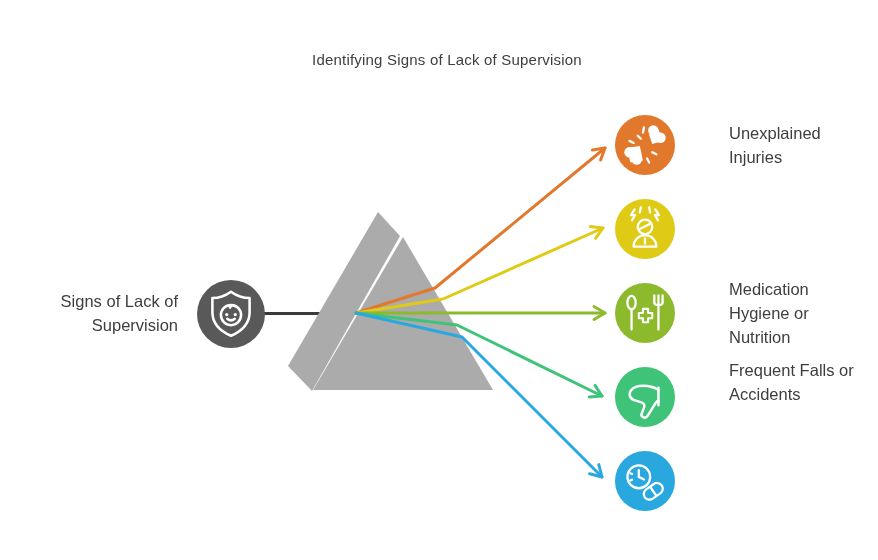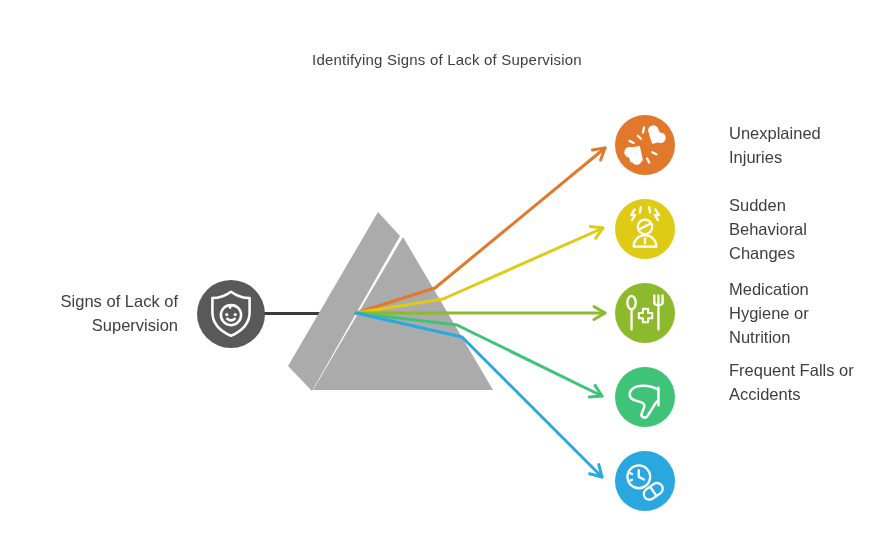--- a/index.html
+++ b/index.html
@@ -160,17 +160,16 @@
         <path d="M14.8 28.5 L16.5 27.7"></path>
       </g>
       <g transform="rotate(-35 37 39)">
         <rect x="27" y="33.5" width="20" height="11" rx="5.5" stroke="#fff" stroke-width="2.2" fill="#29A8DF"></rect>
         <path d="M37 33.5 L37 44.5" stroke="#fff" stroke-width="2.2"></path>
       </g>
     </svg>
   </div>
 
   <div class="item-label w0">Unexplained Injuries</div>
-  <div class="item-label w1">Sudden Behavioral Changes</div>
   <div class="item-label w2">Medication Hygiene or Nutrition</div>
   <div class="item-label w3">Frequent Falls or Accidents</div>
 
 </div>
 
 </body></html>

